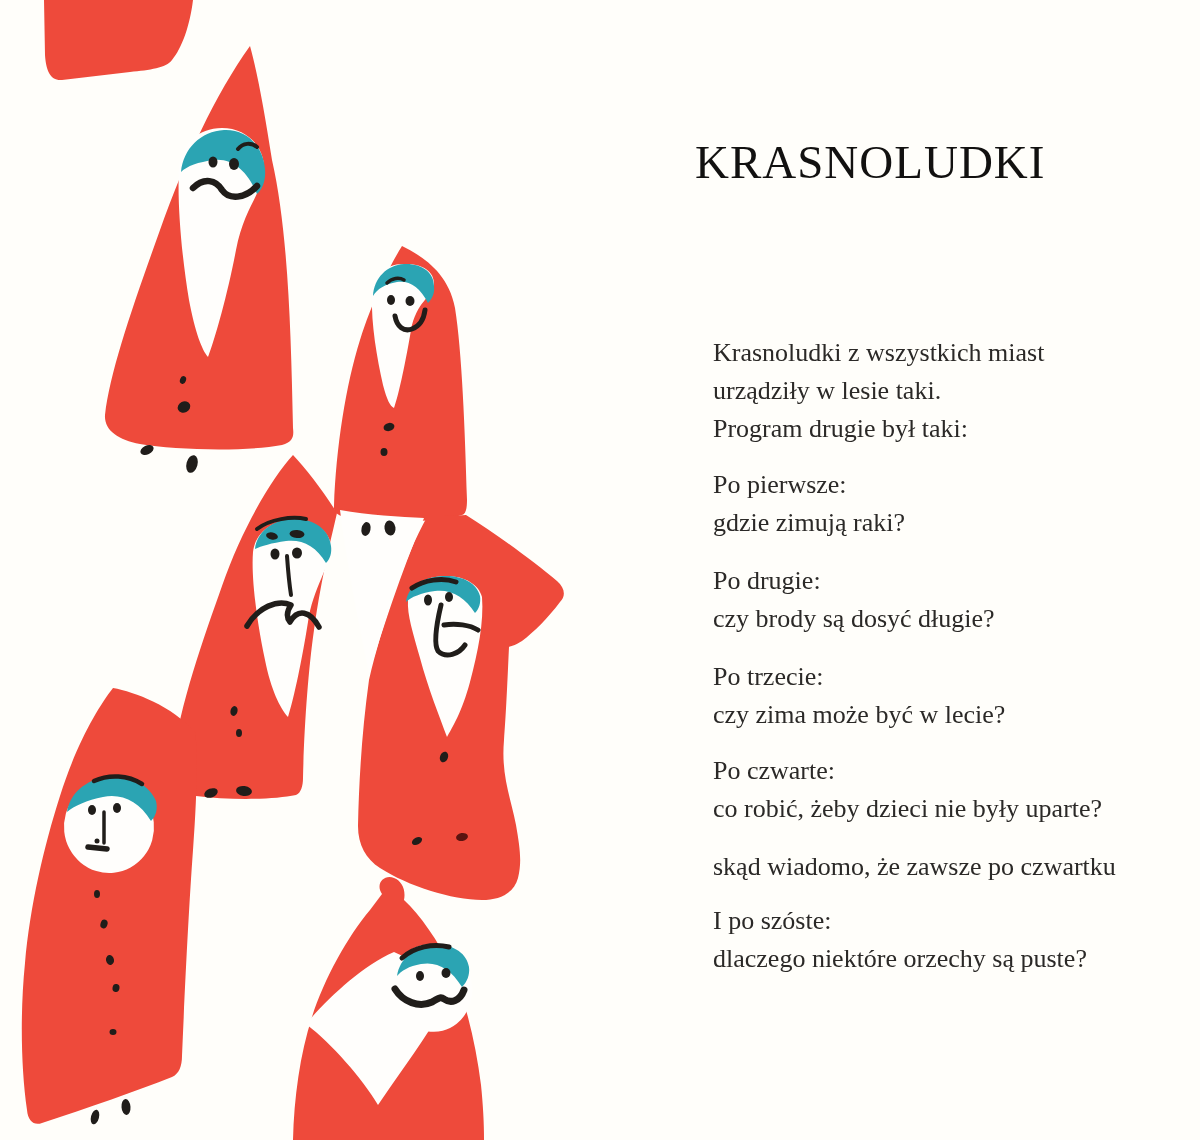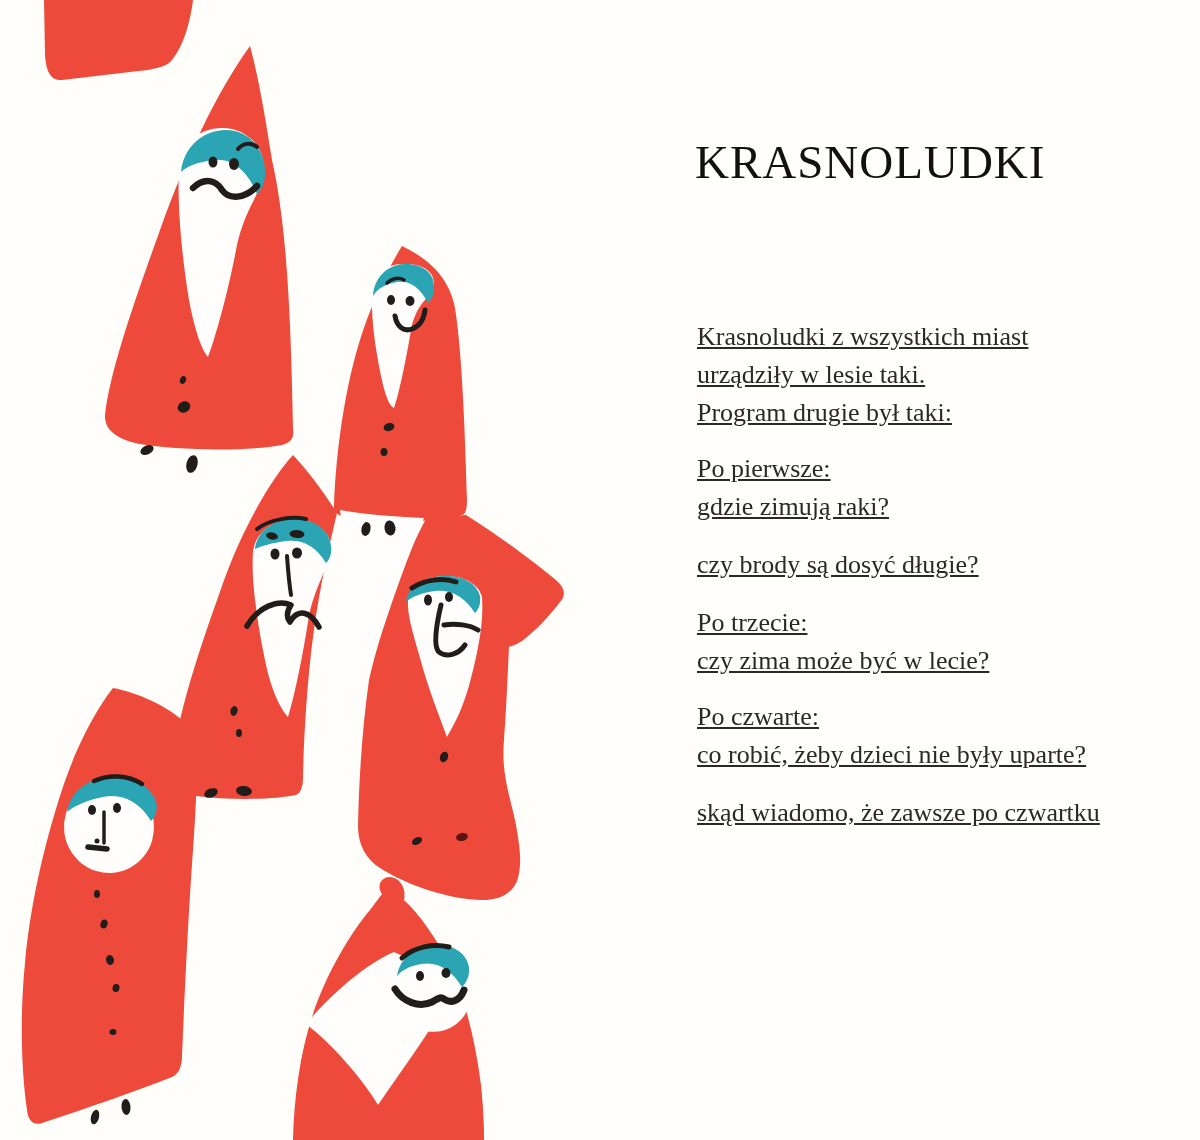--- a/index.html
+++ b/index.html
@@ -13,21 +13,21 @@
   }
   #illustration{position:absolute;left:0;top:0;width:640px;height:1140px;}
   #page-title{
     position:absolute;left:695px;top:135px;
     font-size:47px;letter-spacing:1px;color:#121110;white-space:nowrap;
   }
   #poem{
     position:absolute;left:697px;top:318px;width:446px;
     font-size:26px;line-height:38px;color:#2b2927;
   }
-  .stanza{margin:0;text-decoration:underline;}
+  .stanza{margin:16px;}
   .st2{margin-top:18px}.st3{margin-top:20px}.st4{margin-top:20px}
   .st5{margin-top:18px}.st6{margin-top:20px}.st7{margin-top:14px}
   .line{white-space:nowrap;}
   .line.right{text-align:right;}
   .red{fill:var(--red);}
   .white{fill:#fffefc;}
   .teal{fill:var(--teal);}
   .ink{fill:var(--ink);}
   .stroke{fill:none;stroke:var(--ink);stroke-linecap:round;stroke-linejoin:round;}
 </style>
@@ -186,26 +186,31 @@
   <div class="stanza st1">
     <div class="line">Krasnoludki z wszystkich miast</div>
     <div class="line">urządziły w lesie taki.</div>
     <div class="line">Program drugie był taki:</div>
   </div>
   <div class="stanza st2">
     <div class="line">Po pierwsze:</div>
     <div class="line">gdzie zimują raki?</div>
   </div>
   <div class="stanza st3">
+    <div class="line">Po drugie:</div>
     <div class="line">czy brody są dosyć długie?</div>
   </div>
   <div class="stanza st4">
     <div class="line">Po trzecie:</div>
     <div class="line">czy zima może być w lecie?</div>
   </div>
   <div class="stanza st5">
     <div class="line">Po czwarte:</div>
     <div class="line">co robić, żeby dzieci nie były uparte?</div>
   </div>
   <div class="stanza st6">
     <div class="line">skąd wiadomo, że zawsze po czwartku</div>
   </div>
+  <div class="stanza st7">
+    <div class="line">I po szóste:</div>
+    <div class="line">dlaczego niektóre orzechy są puste?</div>
+  </div>
 </div>
 
 </body></html>

